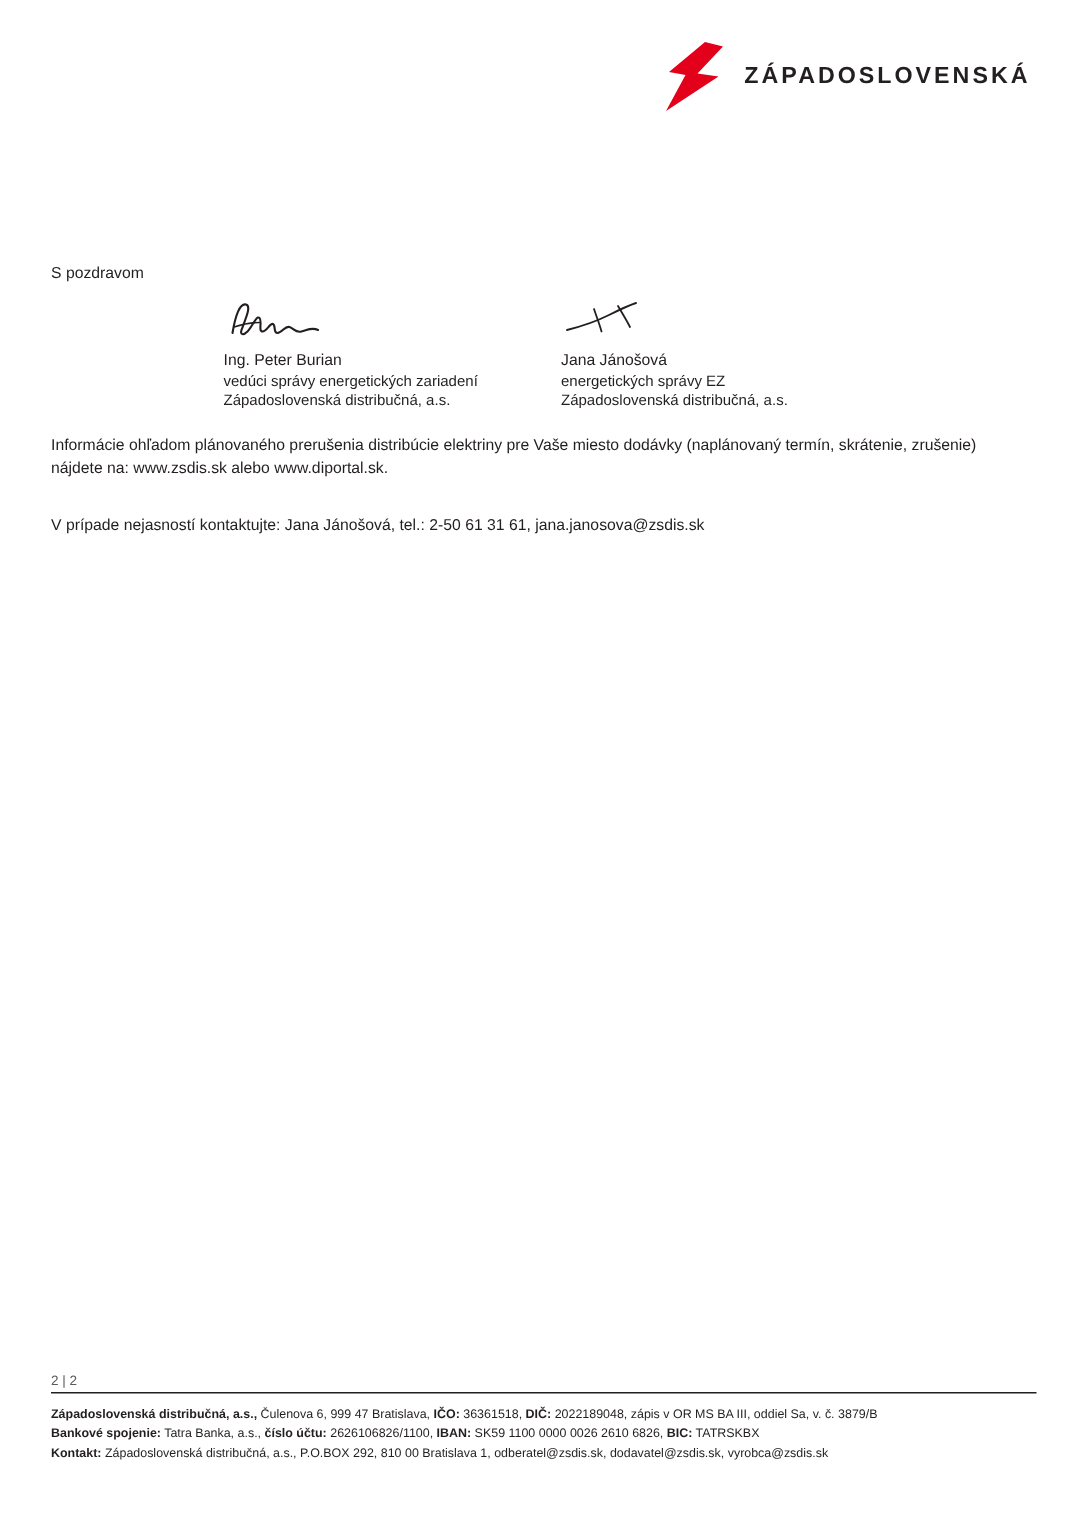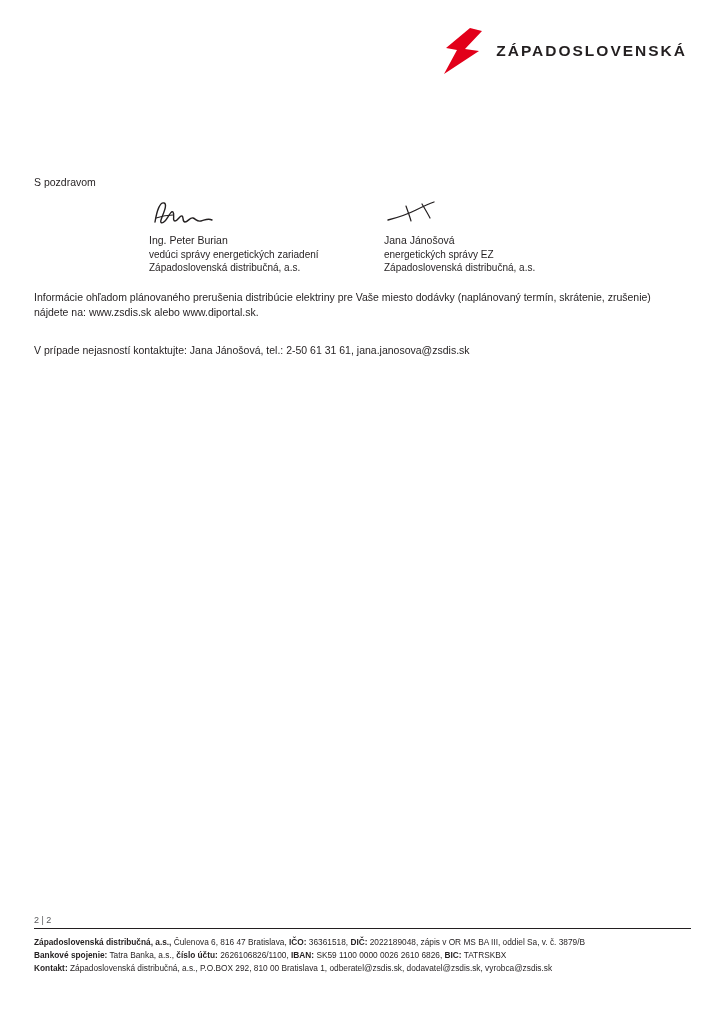--- a/index.html
+++ b/index.html
@@ -67,21 +67,21 @@
     position: absolute;
     left: 34px;
     top: 196px;
     width: 660px;
   }
   .sig-col {
     position: absolute;
     top: 0;
   }
   .sig-col.left  { left: 115px; }
-  .sig-col.right { left: 350px; }
+  .sig-col.right { left: 340px; }
 
   .sig-mark {
     height: 36px;
     width: 110px;
     position: relative;
   }
   .sig-mark svg { display: block; }
 
   .sig-lines {
     margin-top: 2px;
@@ -187,21 +187,21 @@
   </div>
 
   <div class="para p1">Informácie ohľadom plánovaného prerušenia distribúcie elektriny pre Vaše miesto dodávky (naplánovaný termín, skrátenie, zrušenie) nájdete na: www.zsdis.sk alebo www.diportal.sk.</div>
   <div class="para p2">V prípade nejasností kontaktujte: Jana Jánošová, tel.: 2-50 61 31 61, jana.janosova@zsdis.sk</div>
 
   <div class="page-num">2 | 2</div>
   <div class="footer-rule"></div>
 
   <div class="footer">
     <div class="row">
-      <b>Západoslovenská distribučná, a.s.,</b><span> Čulenova 6, 816 47 Bratislava, </span><b>IČO:</b><span> 36361518, </span><b>DIČ:</b><span> 2022189048, zápis v OR MS BA III, oddiel Sa, v. č. 3879/B</span>
+      <b>Západoslovenská distribučná, a.s.,</b><span> Čulenova 6, 999 47 Bratislava, </span><b>IČO:</b><span> 36361518, </span><b>DIČ:</b><span> 2022189048, zápis v OR MS BA III, oddiel Sa, v. č. 3879/B</span>
     </div>
     <div class="row">
       <b>Bankové spojenie:</b><span> Tatra Banka, a.s., </span><b>číslo účtu:</b><span> 2626106826/1100, </span><b>IBAN:</b><span> SK59 1100 0000 0026 2610 6826, </span><b>BIC:</b><span> TATRSKBX</span>
     </div>
     <div class="row">
       <b>Kontakt:</b><span> Západoslovenská distribučná, a.s., P.O.BOX 292, 810 00 Bratislava 1, odberatel@zsdis.sk, dodavatel@zsdis.sk, vyrobca@zsdis.sk</span>
     </div>
   </div>
 
 </div>

